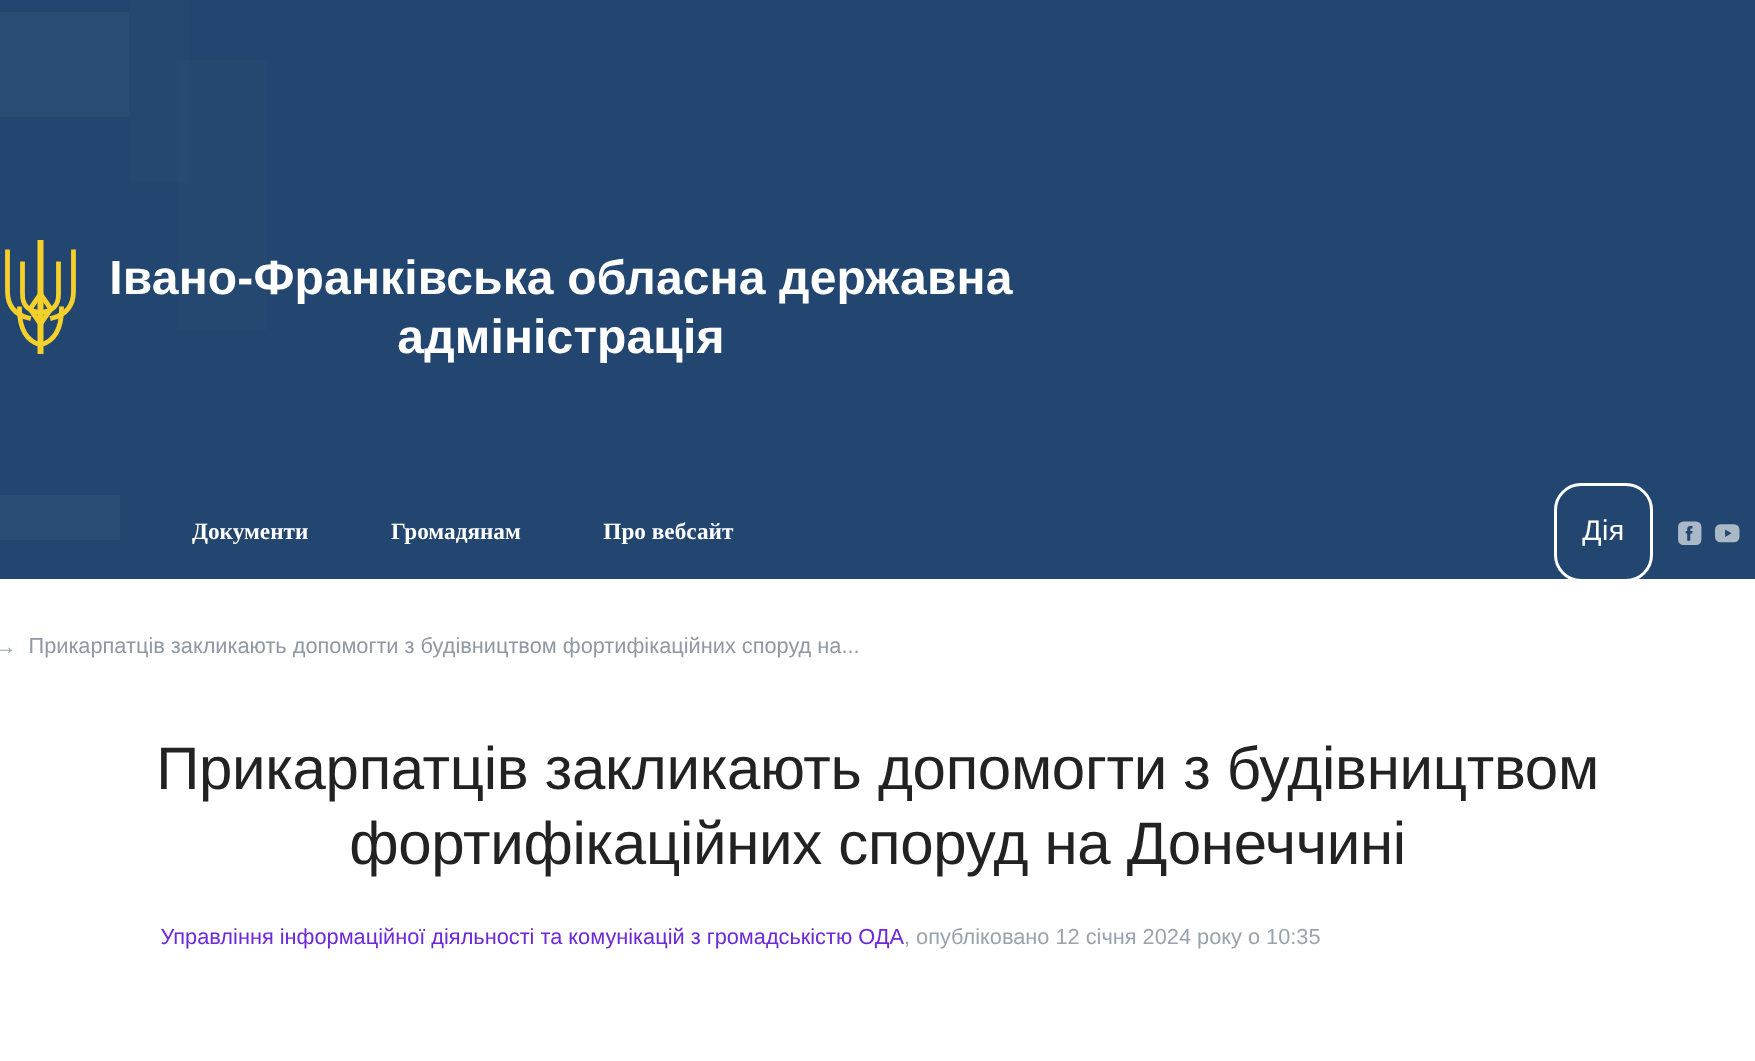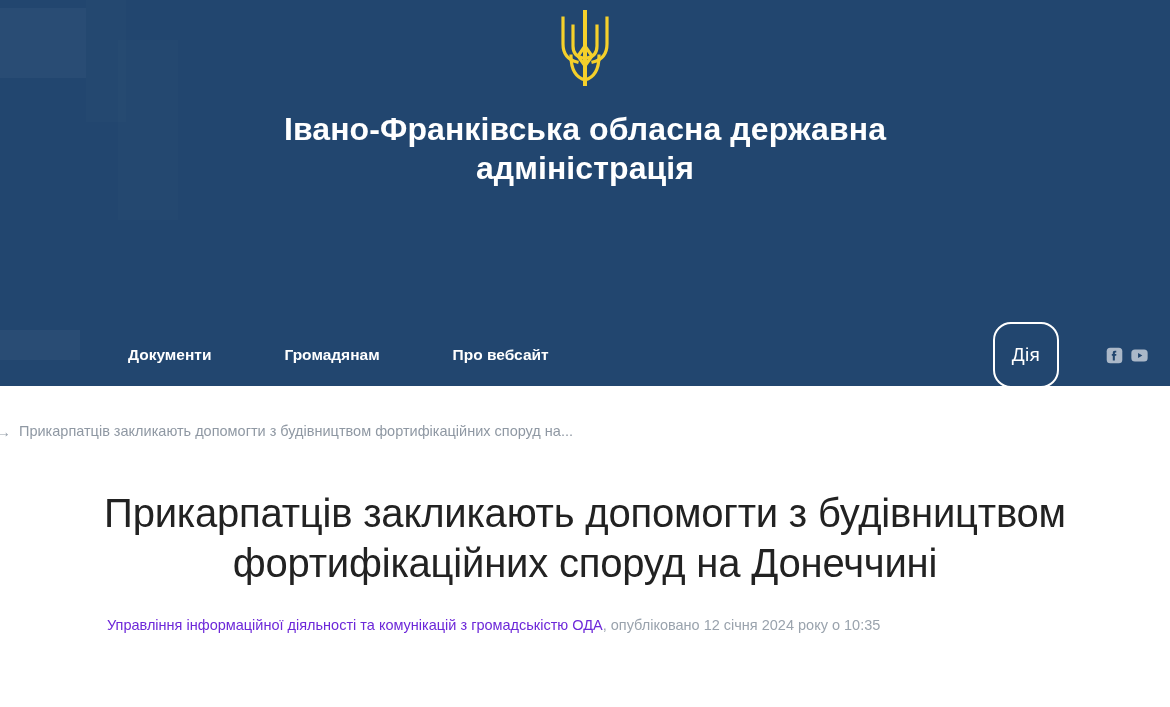--- a/index.html
+++ b/index.html
@@ -35,21 +35,21 @@
   .bg-block-b { left: -10px; top: 330px; width: 90px;  height: 30px; }
   .bg-block-c { left: 86px;  top: 0px;   width: 40px;  height: 122px; background: rgba(255,255,255,0.012); }
   .bg-block-d { left: 118px; top: 40px;  width: 60px;  height: 180px; background: rgba(255,255,255,0.010); }
 
   .header-inner {
     position: relative;
     z-index: 2;
     width: 100%;
     height: 100%;
     display: flex;
-    flex-direction: column;
+    flex-direction: row;
     align-items: center;
   }
 
   .emblem {
     margin-top: 10px;
     width: 54px;
     height: 76px;
     display: block;
   }
 
@@ -82,42 +82,43 @@
     width: 100%;
     height: 62px;
     z-index: 3;
     display: flex;
     align-items: center;
   }
   .nav-links {
     display: flex;
     align-items: center;
     margin-left: 128px;
-    gap: 18px;
+    gap: 0;
+    font-family: Liberation Serif, serif;
   }
   .nav-link {
     color: #ffffff;
     font-size: 15.5px;
     font-weight: 700;
     text-decoration: none;
     white-space: nowrap;
     padding: 6px 0;
     margin-right: 55px;
     cursor: pointer;
   }
   .nav-link:last-child { margin-right: 0; }
 
   .nav-right {
     position: absolute;
-    right: 22px;
+    right: 10px;
     top: 0;
     height: 62px;
     display: flex;
     align-items: center;
-    gap: 31px;
+    gap: 0;
   }
   .diia-button {
     width: 66px;
     height: 66px;
     border: 2px solid #ffffff;
     border-radius: 18px;
     display: flex;
     align-items: center;
     justify-content: center;
     color: #ffffff;

